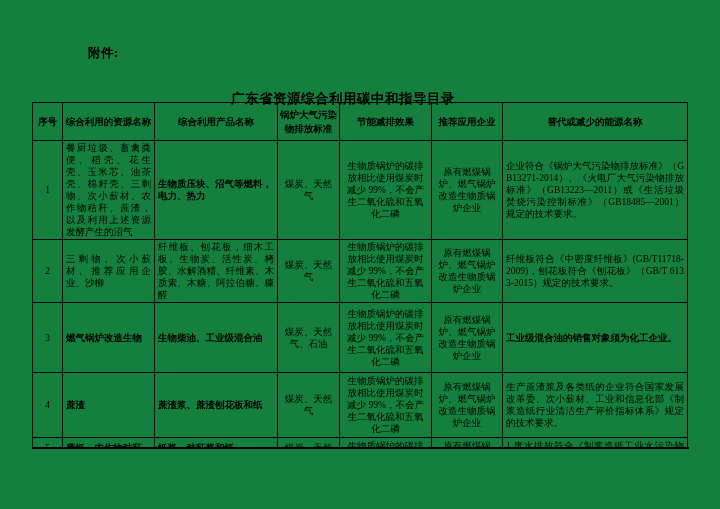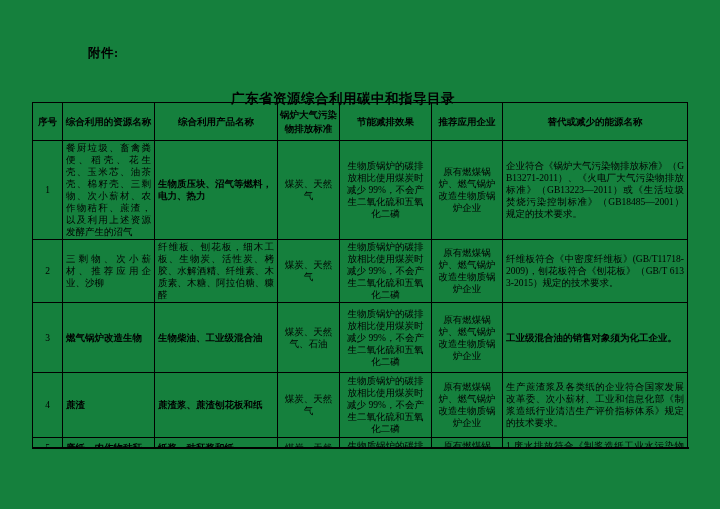--- a/index.html
+++ b/index.html
@@ -101,21 +101,21 @@
         </tr>
       </thead>
       <tbody>
         <tr style="height:92px;">
           <td class="c-center">1</td>
           <td class="c-just">餐厨垃圾、畜禽粪便、稻壳、花生壳、玉米芯、油茶壳、棉籽壳、三剩物、次小薪材、农作物秸秆、蔗渣，以及利用上述资源发酵产生的沼气</td>
           <td class="c-left">生物质压块、沼气等燃料，电力、热力</td>
           <td class="c-center">煤炭、天然气</td>
           <td class="c-center">生物质锅炉的碳排放相比使用煤炭时减少 99%，不会产生二氧化硫和五氧化二磷</td>
           <td class="c-center">原有燃煤锅炉、燃气锅炉改造生物质锅炉企业</td>
-          <td class="c-just">企业符合《锅炉大气污染物排放标准》（GB13271-2011）、《火电厂大气污染物排放标准》（GB13223—2011）或《生活垃圾焚烧污染控制标准》（GB18485—2001）规定的技术要求。</td>
+          <td class="c-just">企业符合《锅炉大气污染物排放标准》（GB13271-2014）、《火电厂大气污染物排放标准》（GB13223—2011）或《生活垃圾焚烧污染控制标准》（GB18485—2001）规定的技术要求。</td>
         </tr>
         <tr style="height:60px;">
           <td class="c-center">2</td>
           <td class="c-just">三剩物、次小薪材、推荐应用企业、沙柳</td>
           <td class="c-just">纤维板、刨花板，细木工板、生物炭、活性炭、栲胶、水解酒精、纤维素、木质素、木糖、阿拉伯糖、糠醛</td>
           <td class="c-center">煤炭、天然气</td>
           <td class="c-center">生物质锅炉的碳排放相比使用煤炭时减少 99%，不会产生二氧化硫和五氧化二磷</td>
           <td class="c-center">原有燃煤锅炉、燃气锅炉改造生物质锅炉企业</td>
           <td class="c-just">纤维板符合《中密度纤维板》(GB/T11718-2009)，刨花板符合《刨花板》（GB/T 6133-2015）规定的技术要求。</td>
         </tr>

